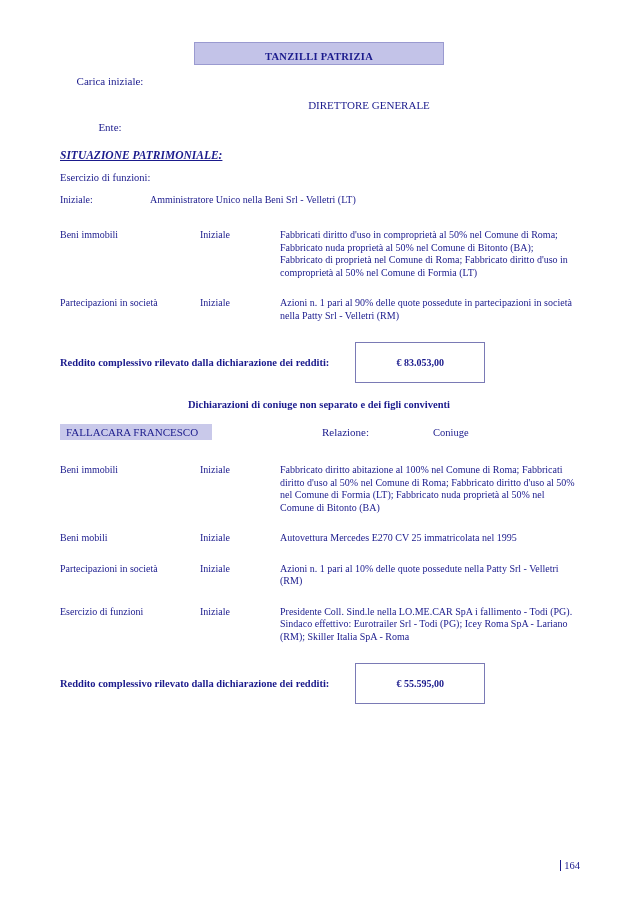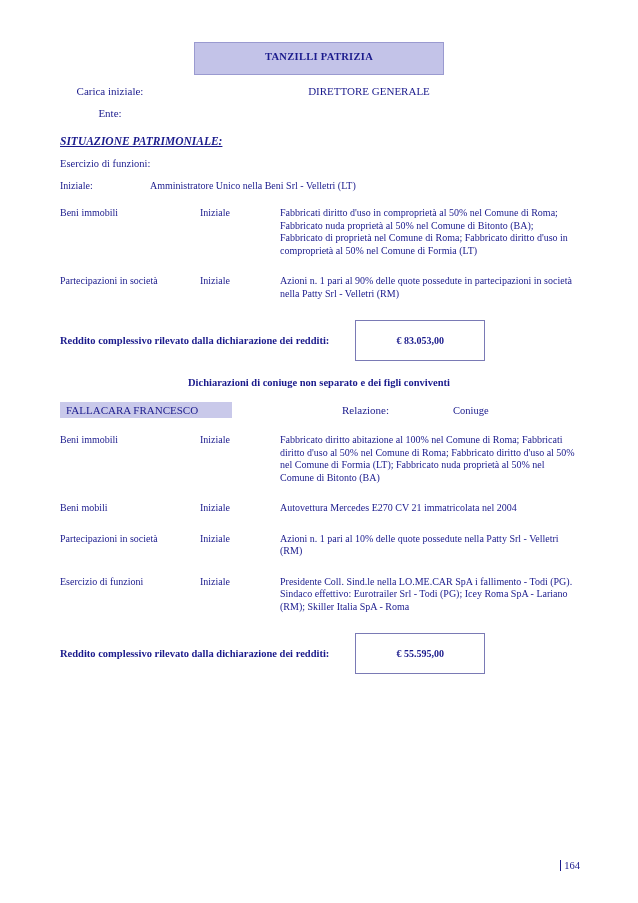--- a/index.html
+++ b/index.html
@@ -27,41 +27,42 @@
     height: 903px;
     padding: 30px 60px 0 60px;
     box-sizing: border-box;
   }
   .title-bar {
     width: 248px;
     margin: 12px auto 0 auto;
     background: #c3c3e8;
     border: 1px solid #9a9ad0;
     text-align: center;
-    padding: 3px 0 10px 0;
+    padding: 3px 0 0 0;
   }
   .title-bar span {
     color: #1a1a8c;
     font-weight: bold;
     font-size: 10.5px;
     letter-spacing: 0.3px;
   }
   .kv {
     display: flex;
     color: #1a1a8c;
     font-size: 11px;
     margin-top: 10px;
     text-align: center;
   }
   .kv .k {
     width: 100px;
     flex: 0 0 100px;
   }
   .kv .v {
     flex: 1;
+    margin-top: 24px;
   }
   .section-head {
     color: #1a1a8c;
     font-size: 11.5px;
     font-weight: bold;
     font-style: italic;
     text-decoration: underline;
     margin-top: 16px;
   }
   .subline {
@@ -78,21 +79,21 @@
   .kv2 .k {
     width: 90px;
     flex: 0 0 90px;
   }
   .kv2 .v {
     flex: 1;
   }
   table.items {
     width: 100%;
     border-collapse: collapse;
-    margin-top: 16px;
+    margin-top: 24px;
   }
   table.items td {
     color: #1a1a8c;
     font-size: 10px;
     vertical-align: top;
     padding: 0 0 18px 0;
     line-height: 1.25;
   }
   td.c1 { width: 140px; }
   td.c2 { width: 80px; }
@@ -129,21 +130,21 @@
   .spouse-row {
     display: flex;
     align-items: center;
     margin-top: 14px;
   }
   .spouse-name {
     background: #c9c9ea;
     color: #1a1a8c;
     font-size: 11px;
     padding: 2px 6px;
-    width: 172px;
+    width: 152px;
     box-sizing: border-box;
   }
   .rel-label {
     color: #1a1a8c;
     font-size: 11px;
     margin-left: 110px;
   }
   .rel-value {
     color: #1a1a8c;
     font-size: 10.5px;
@@ -223,21 +224,21 @@
     <table class="items">
       <tbody>
         <tr>
           <td class="c1">Beni immobili</td>
           <td class="c2">Iniziale</td>
           <td class="c3">Fabbricato diritto abitazione al 100% nel Comune di Roma; Fabbricati diritto d'uso al 50% nel Comune di Roma; Fabbricato diritto d'uso al 50% nel Comune di Formia (LT); Fabbricato nuda proprietà al 50% nel Comune di Bitonto (BA)</td>
         </tr>
         <tr>
           <td class="c1">Beni mobili</td>
           <td class="c2">Iniziale</td>
-          <td class="c3">Autovettura Mercedes E270 CV 21 immatricolata nel 2004</td>
+          <td class="c3">Autovettura Mercedes E270 CV 25 immatricolata nel 1995</td>
         </tr>
         <tr>
           <td class="c1">Partecipazioni in società</td>
           <td class="c2">Iniziale</td>
           <td class="c3">Azioni n. 1 pari al 10% delle quote possedute nella Patty Srl - Velletri (RM)</td>
         </tr>
         <tr>
           <td class="c1">Esercizio di funzioni</td>
           <td class="c2">Iniziale</td>
           <td class="c3">Presidente Coll. Sind.le nella LO.ME.CAR SpA i fallimento - Todi (PG). Sindaco effettivo: Eurotrailer Srl - Todi (PG); Icey Roma SpA - Lariano (RM); Skiller Italia SpA - Roma</td>

